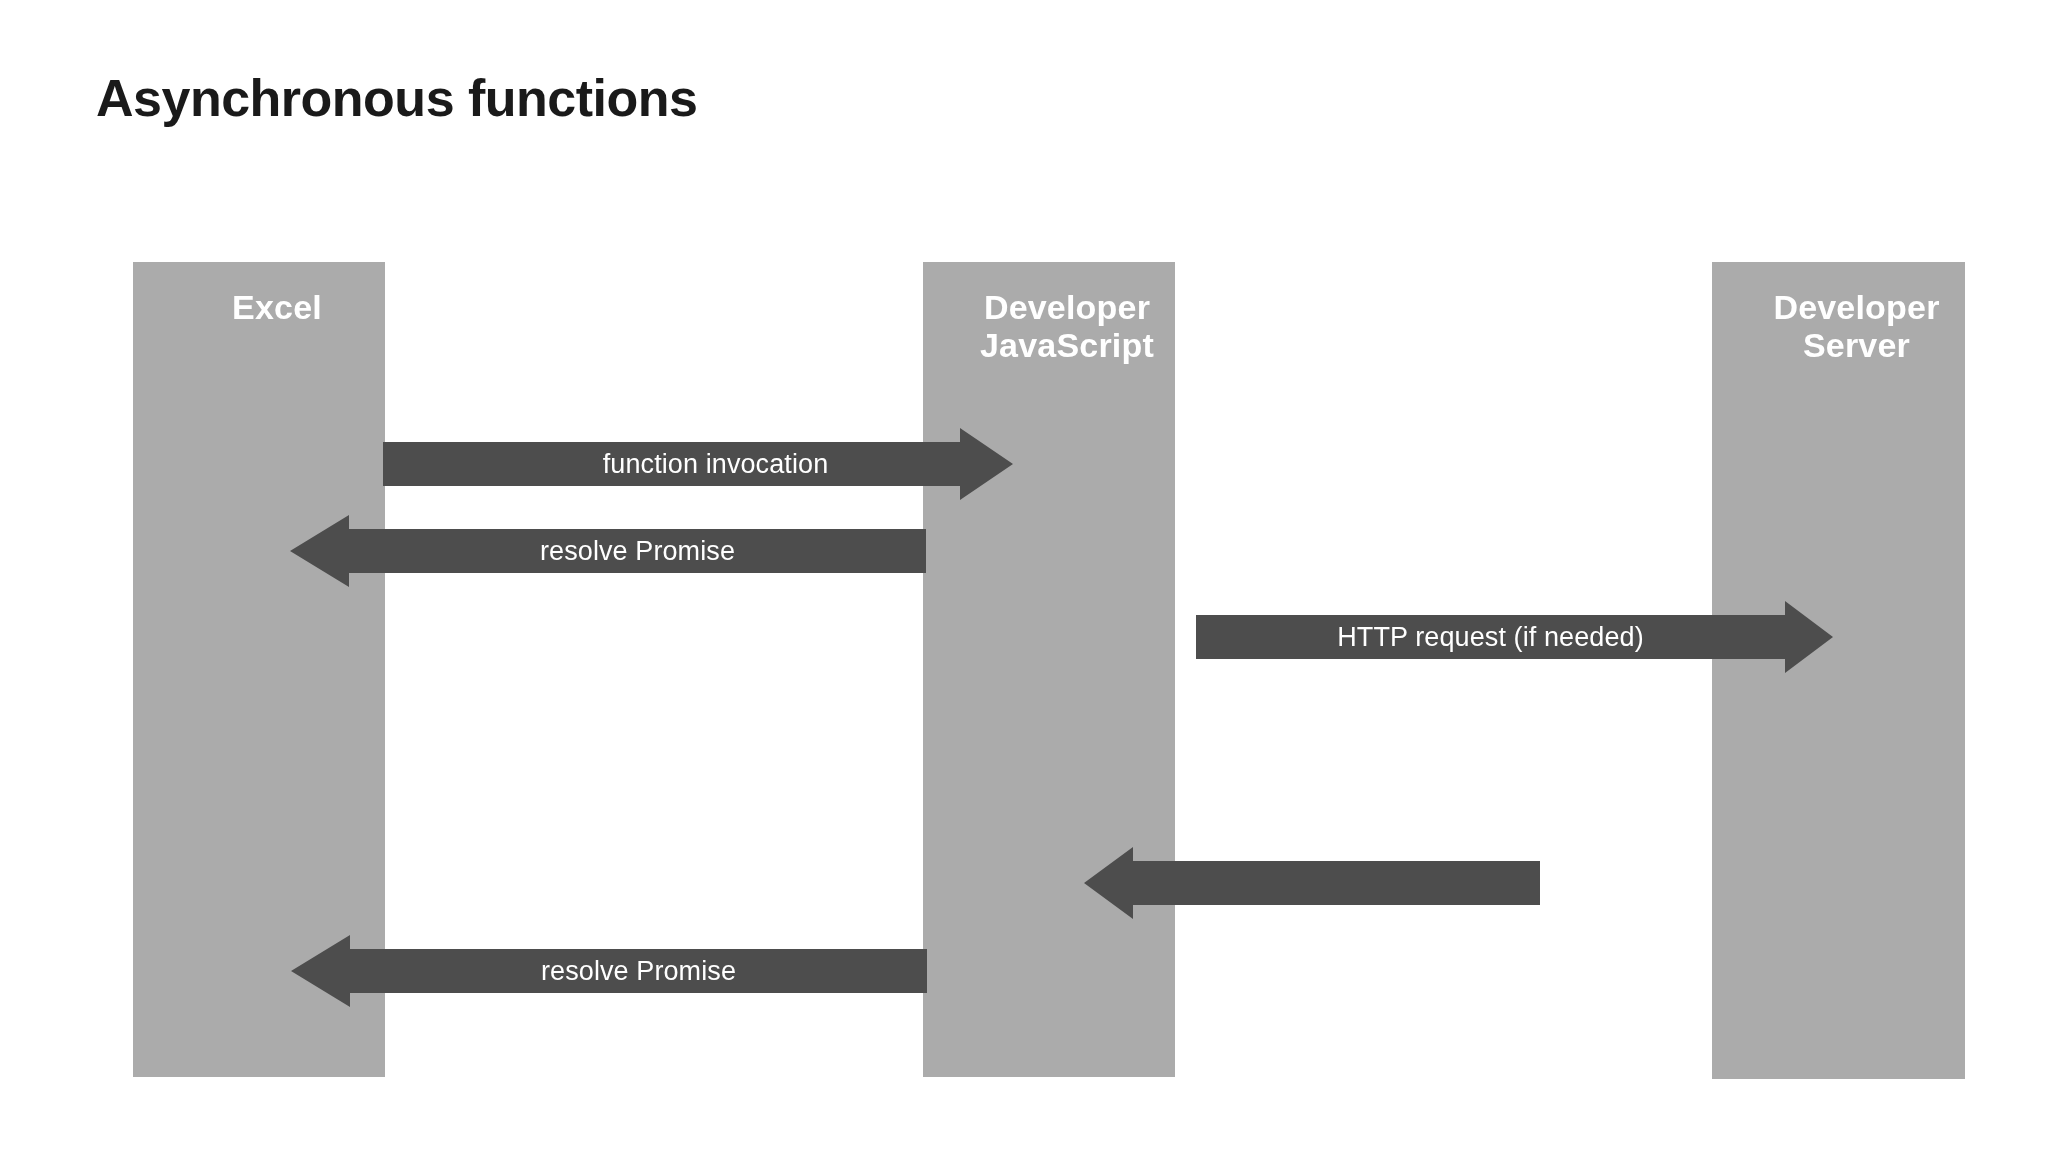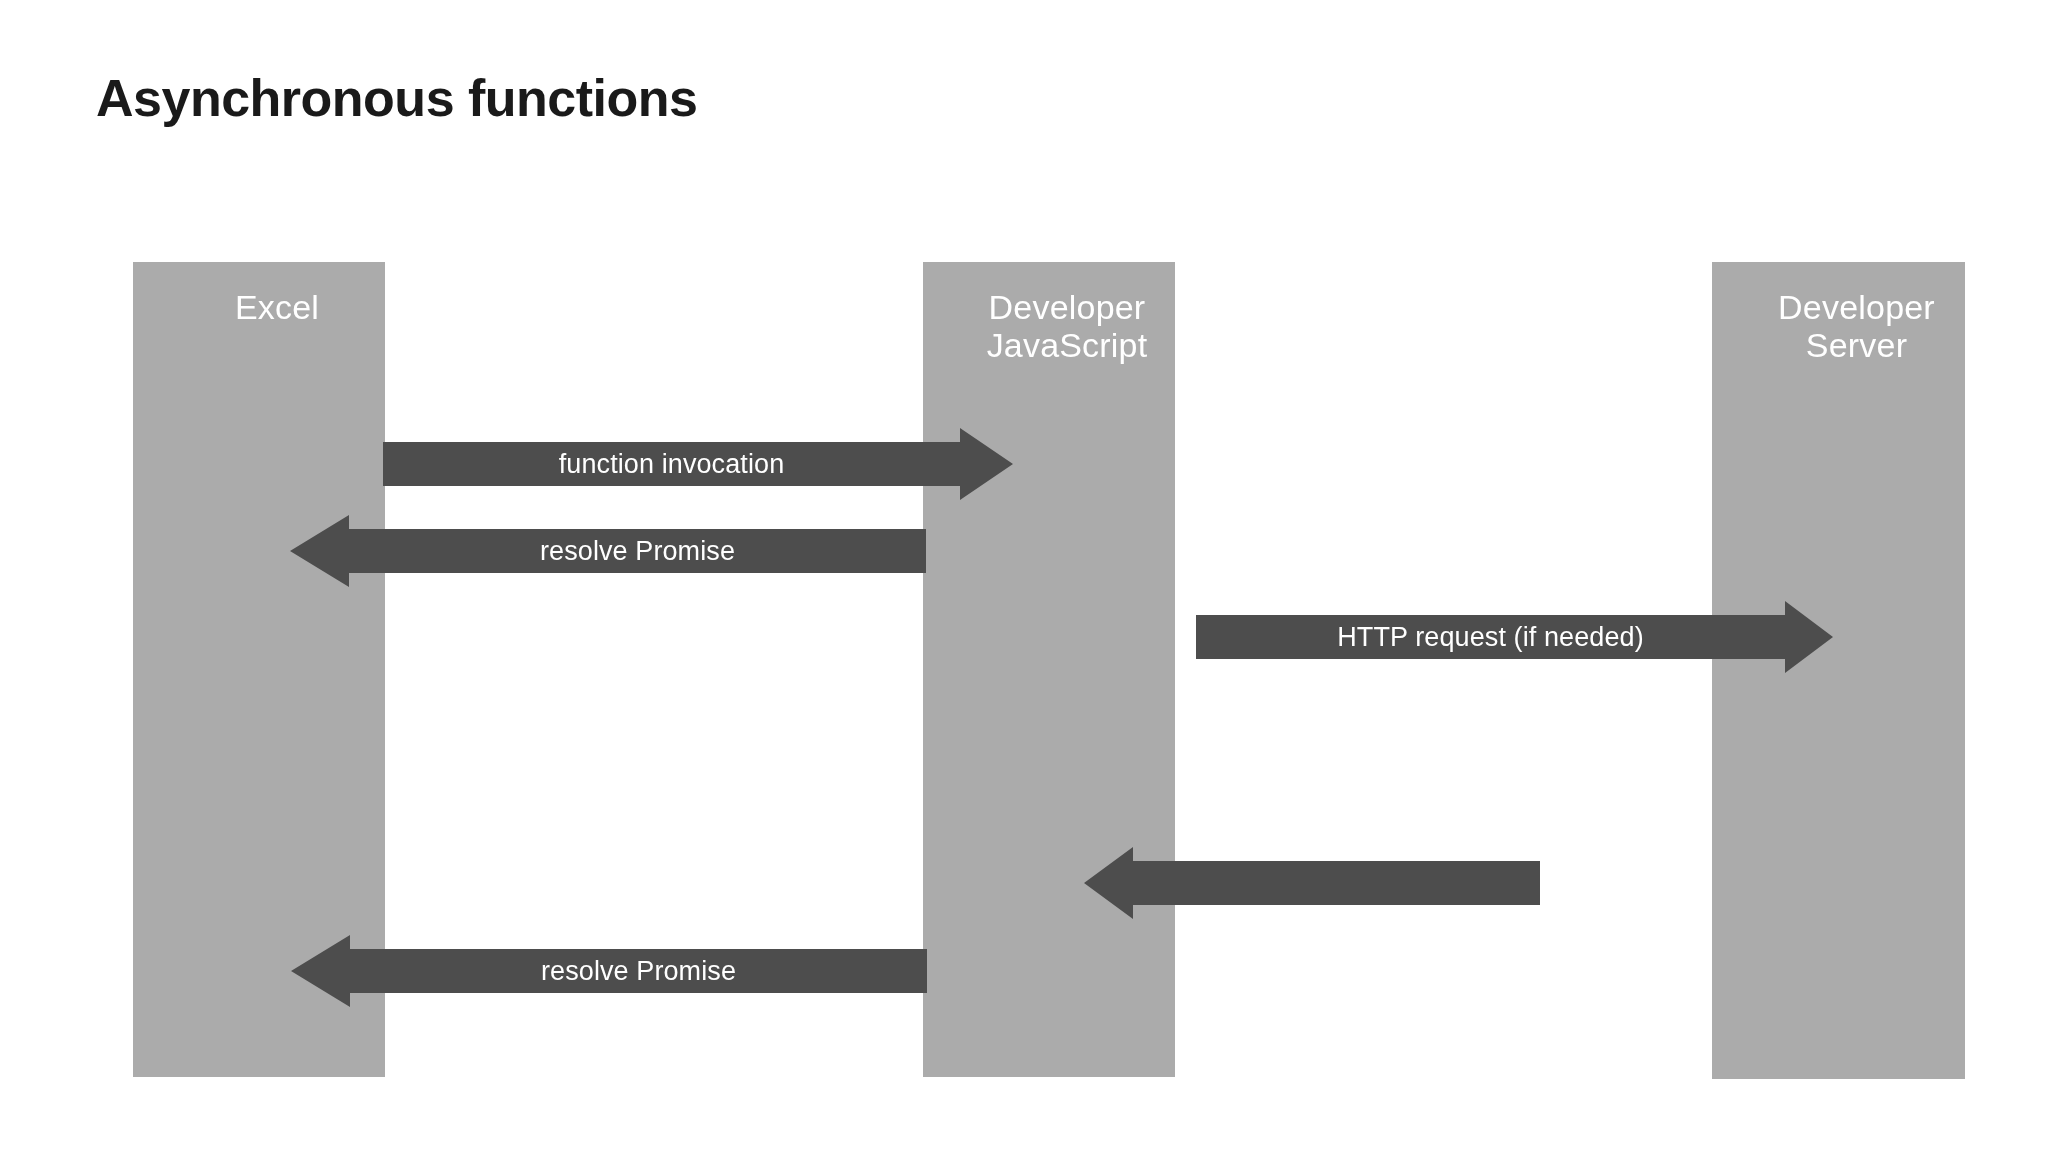--- a/index.html
+++ b/index.html
@@ -38,21 +38,21 @@
     box-sizing: border-box;
   }
   .lane-label {
     position: absolute;
     left: 0;
     right: 0;
     top: 26px;
     text-align: center;
     color: #ffffff;
     font-size: 34px;
-    font-weight: 400;
+    font-weight: 700;
     line-height: 1.12;
     letter-spacing: 0.2px;
     white-space: pre-line;
     padding-left: 36px;
   }
 
   #lane-excel      { left: 133px; top: 262px; width: 252px; height: 815px; }
   #lane-js         { left: 923px; top: 262px; width: 252px; height: 815px; }
   #lane-server     { left: 1712px; top: 262px; width: 253px; height: 817px; }
 
@@ -81,21 +81,21 @@
   }
 
   
   #arrow-function-invocation { left: 383px;  top: 428px; width: 630px; height: 72px; }
   #arrow-return-promise      { left: 290px;  top: 515px; width: 636px; height: 72px; }
   #arrow-http-request        { left: 1168px; top: 601px; width: 637px; height: 72px; margin-left: 28px; }
   #arrow-http-response       { left: 1084px; top: 847px; width: 456px; height: 72px; }
   #arrow-resolve-promise     { left: 291px;  top: 935px; width: 636px; height: 72px; }
 
   
-  #label-function-invocation { left: 0;    width: 577px; }
+  #label-function-invocation { left: 0;    width: 577px; padding-left: 44px; }
   #label-return-promise      { left: 59px; width: 577px; }
   #label-http-request        { left: 0;    width: 589px; }
   #label-http-response       { left: 49px; width: 407px; }
   #label-resolve-promise     { left: 59px; width: 577px; }
 </style>
 </head>
 <body>
 
 <div id="slide-title">Asynchronous functions</div>
 

